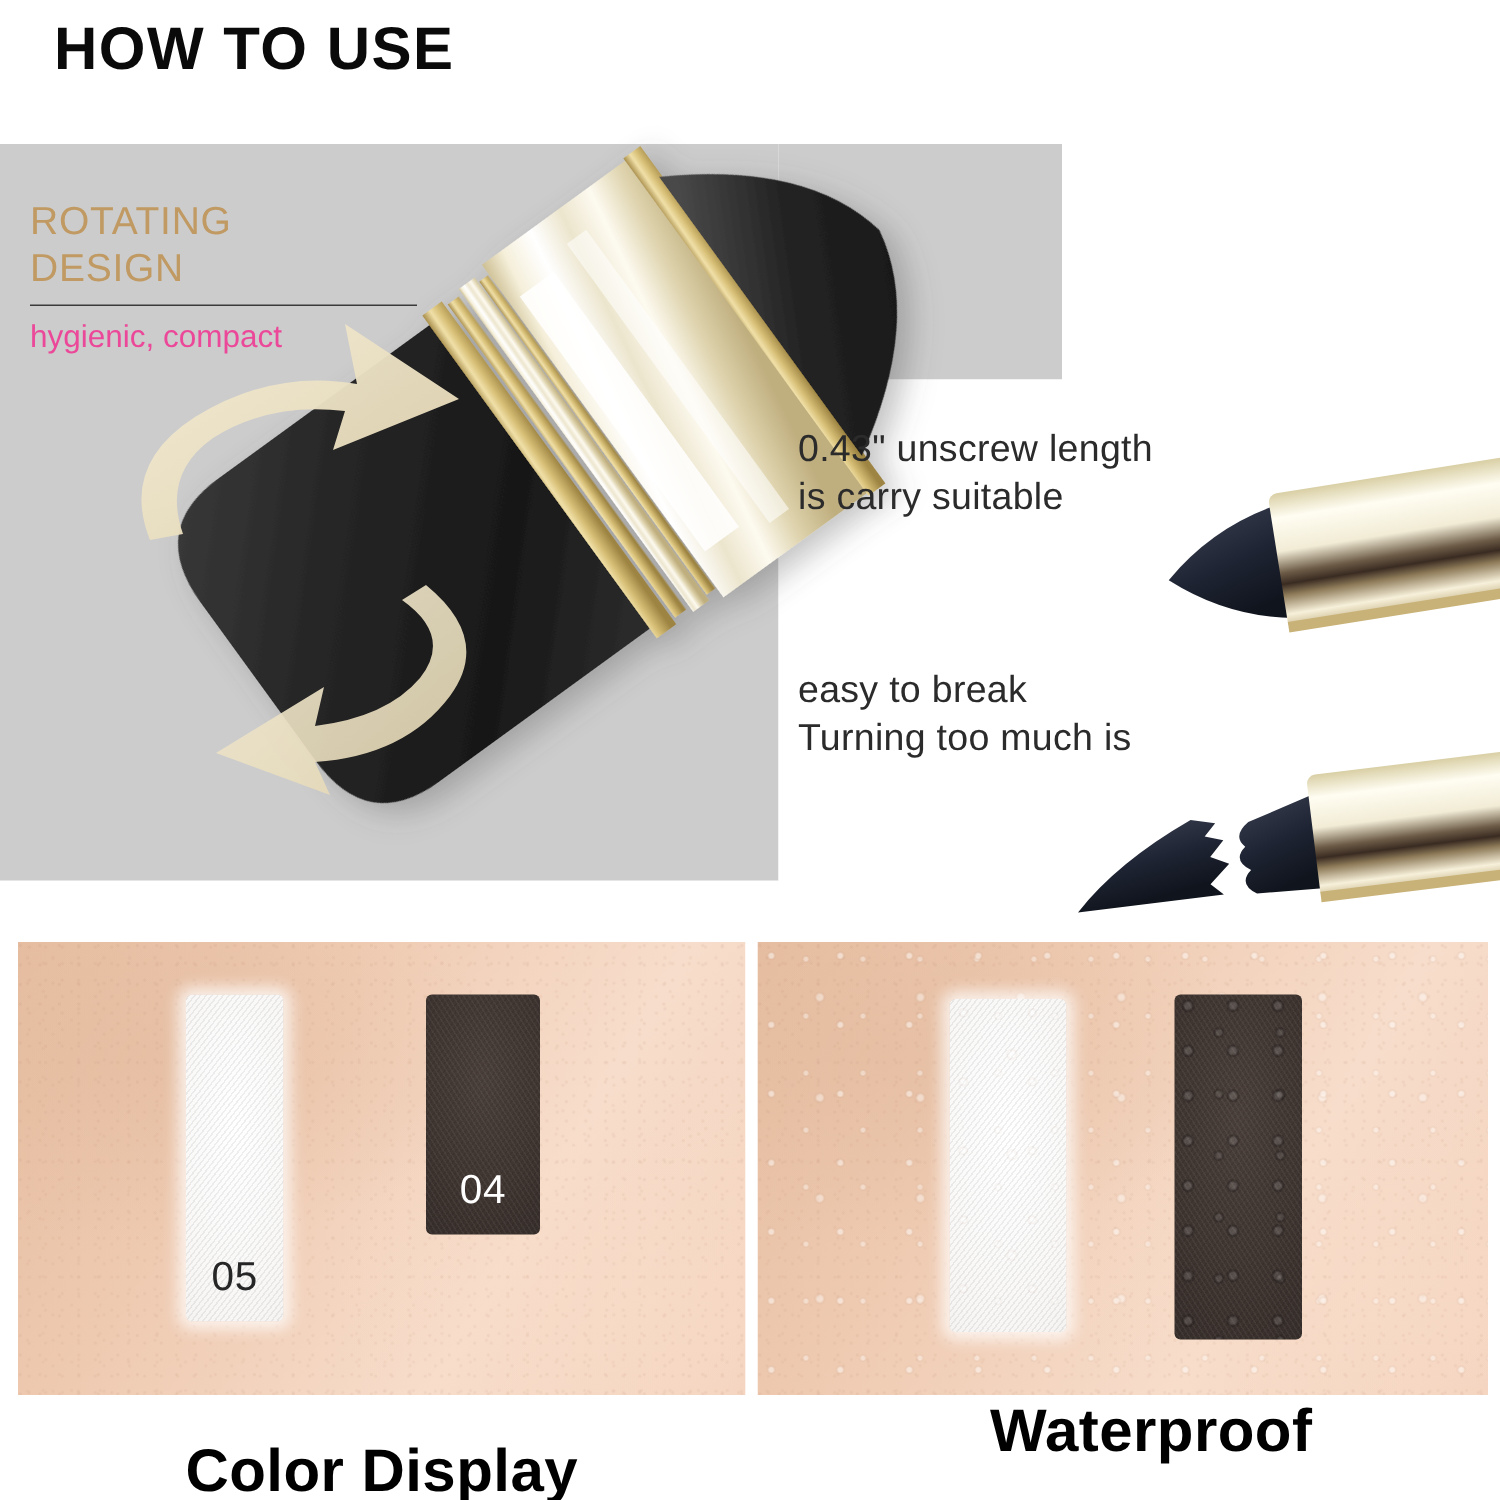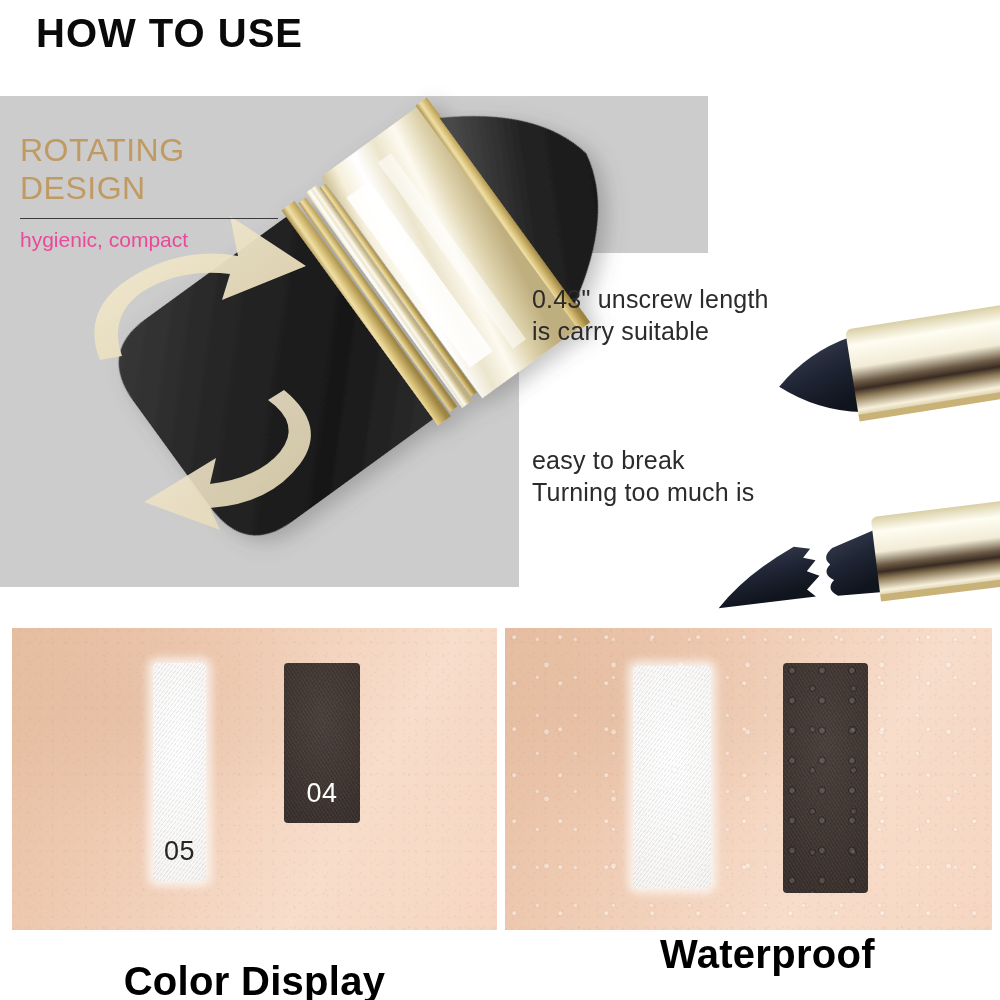--- a/index.html
+++ b/index.html
@@ -49,21 +49,21 @@
 
   
   #rotating-block {
     position: absolute;
     left: 20px;
     top: 132px;
     width: 300px;
   }
   .heading-gold {
     color: #c09a62;
-    font-size: 32px;
+    font-size: 26px;
     line-height: 1.18;
     font-weight: normal;
     letter-spacing: 0.5px;
   }
   #rule {
     width: 258px;
     height: 1px;
     background: #3a3a3a;
     margin: 10px 0 8px 0;
   }
@@ -316,21 +316,21 @@
     <path d="M 134 54 Q 122 62 130 70 Q 120 78 132 86 Q 122 94 134 102 L 182 104 L 182 40 Z" fill="url(#gTip2)"></path>
     <rect x="176" y="28" width="136" height="84" rx="6" fill="url(#gMetal2)"></rect>
     <rect x="176" y="106" width="136" height="7" fill="#c9b277"></rect>
   </g>
 </svg>
 
 <div class="photo" id="photo-left">
   <div class="skin"></div>
   <div class="skin-grain"></div>
 
-  <div class="swatch swatch-white" style="left:141px;top:35px;width:53px;height:218px;">
+  <div class="swatch swatch-white" style="left:112px;top:35px;width:65px;height:218px;">
     <div class="swatch-grain"></div>
     <div class="swatch-label label-on-light">05</div>
   </div>
 
   <div class="swatch swatch-dark" style="left:272px;top:35px;width:76px;height:160px;">
     <div class="swatch-grain"></div>
     <div class="swatch-label label-on-dark">04</div>
   </div>
 </div>
 

